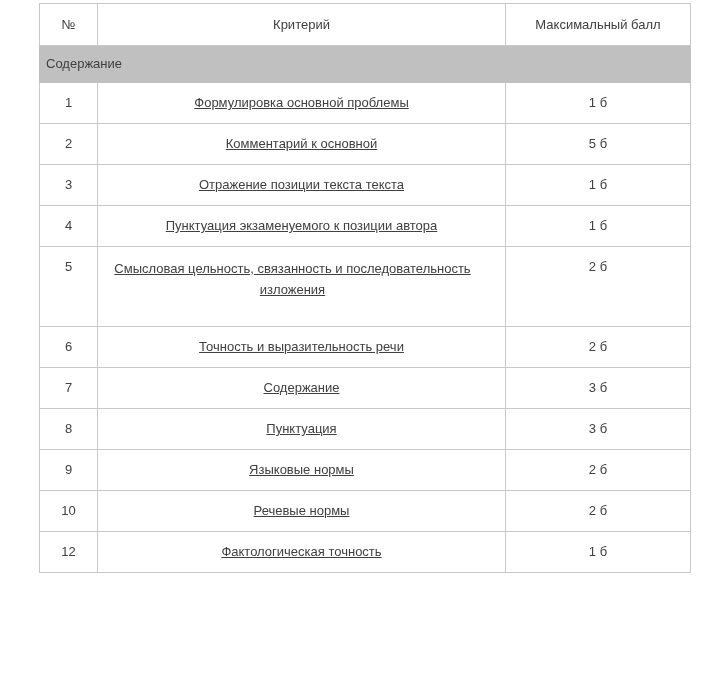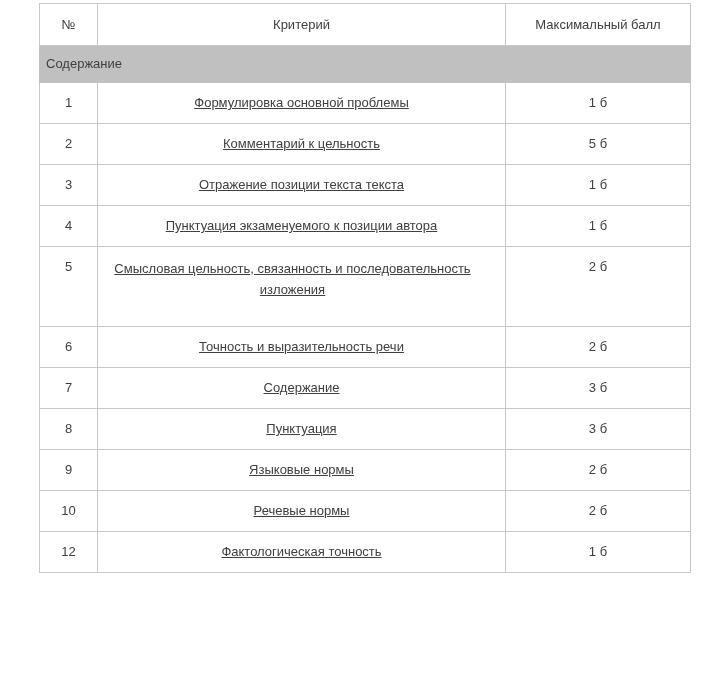--- a/index.html
+++ b/index.html
@@ -108,21 +108,21 @@
           <tr class="section-row">
             <td colspan="3">Содержание</td>
           </tr>
           <tr class="crit-row">
             <td class="crit-num">1</td>
             <td class="crit-text">Формулировка основной проблемы</td>
             <td class="crit-score">1 б</td>
           </tr>
           <tr class="crit-row">
             <td class="crit-num">2</td>
-            <td class="crit-text">Комментарий к цельность</td>
+            <td class="crit-text">Комментарий к основной</td>
             <td class="crit-score">5 б</td>
           </tr>
           <tr class="crit-row">
             <td class="crit-num">3</td>
             <td class="crit-text">Отражение позиции текста текста</td>
             <td class="crit-score">1 б</td>
           </tr>
           <tr class="crit-row">
             <td class="crit-num">4</td>
             <td class="crit-text">Пунктуация экзаменуемого к позиции автора</td>

